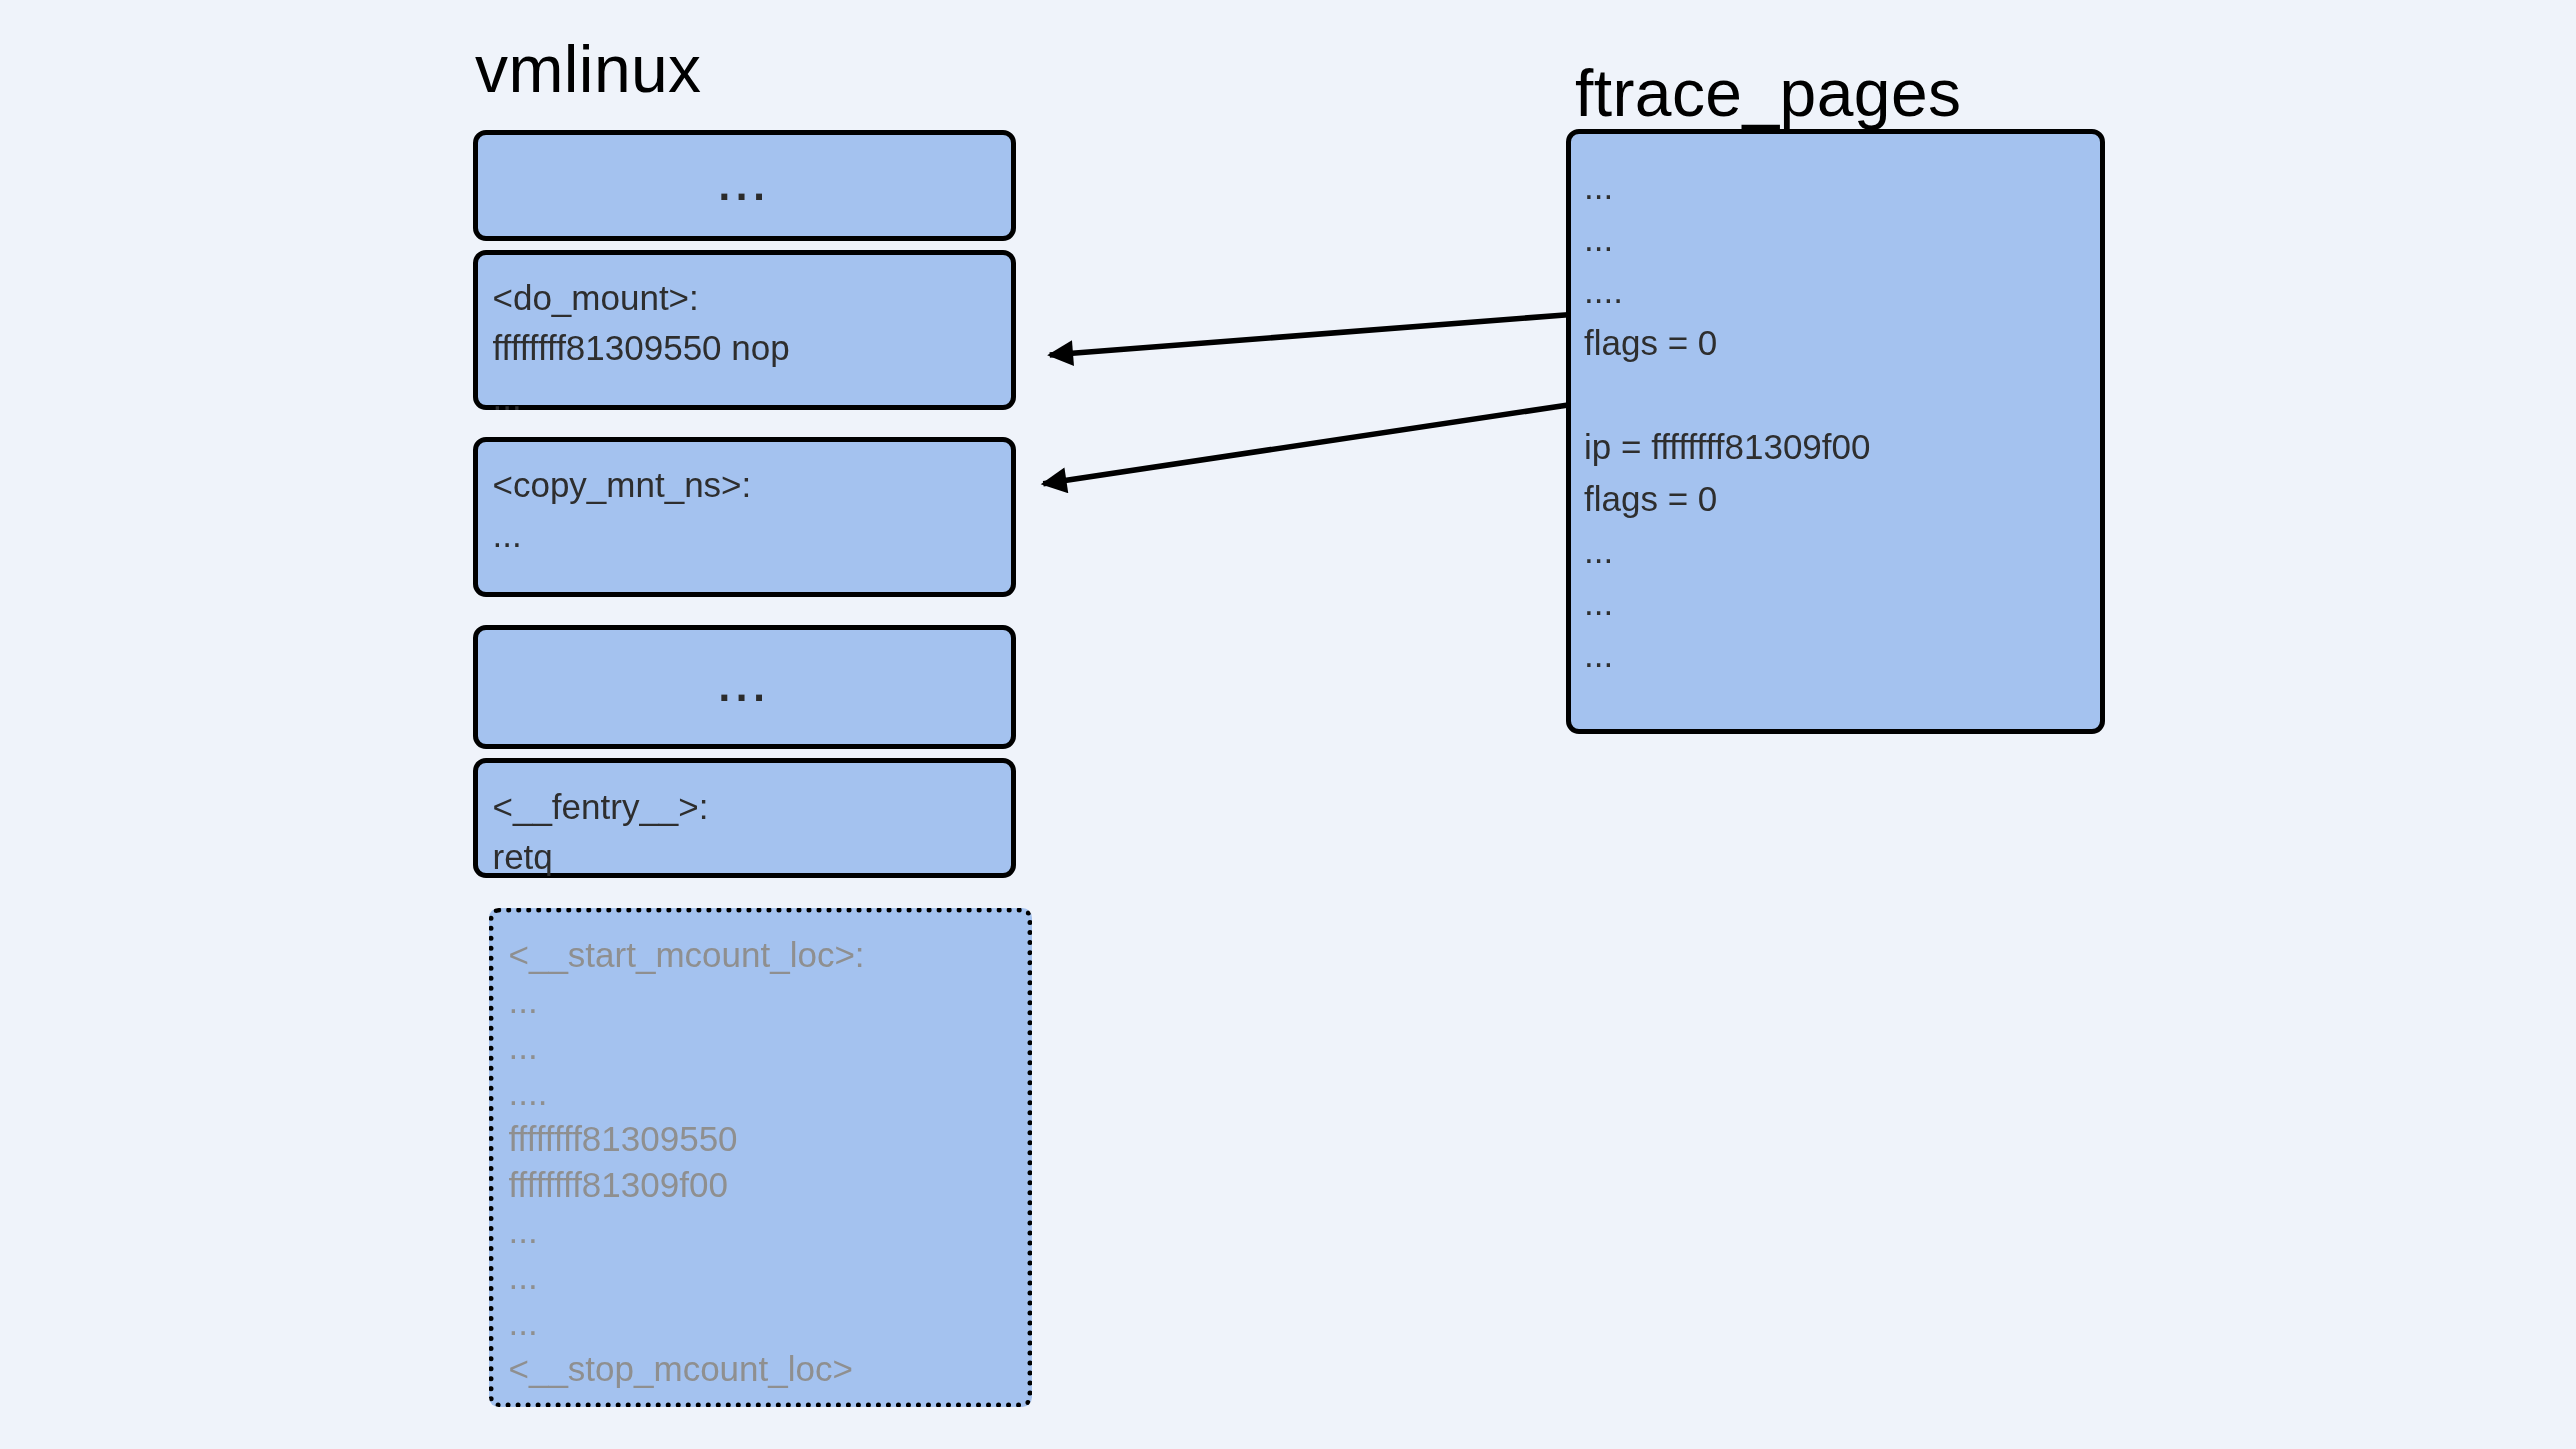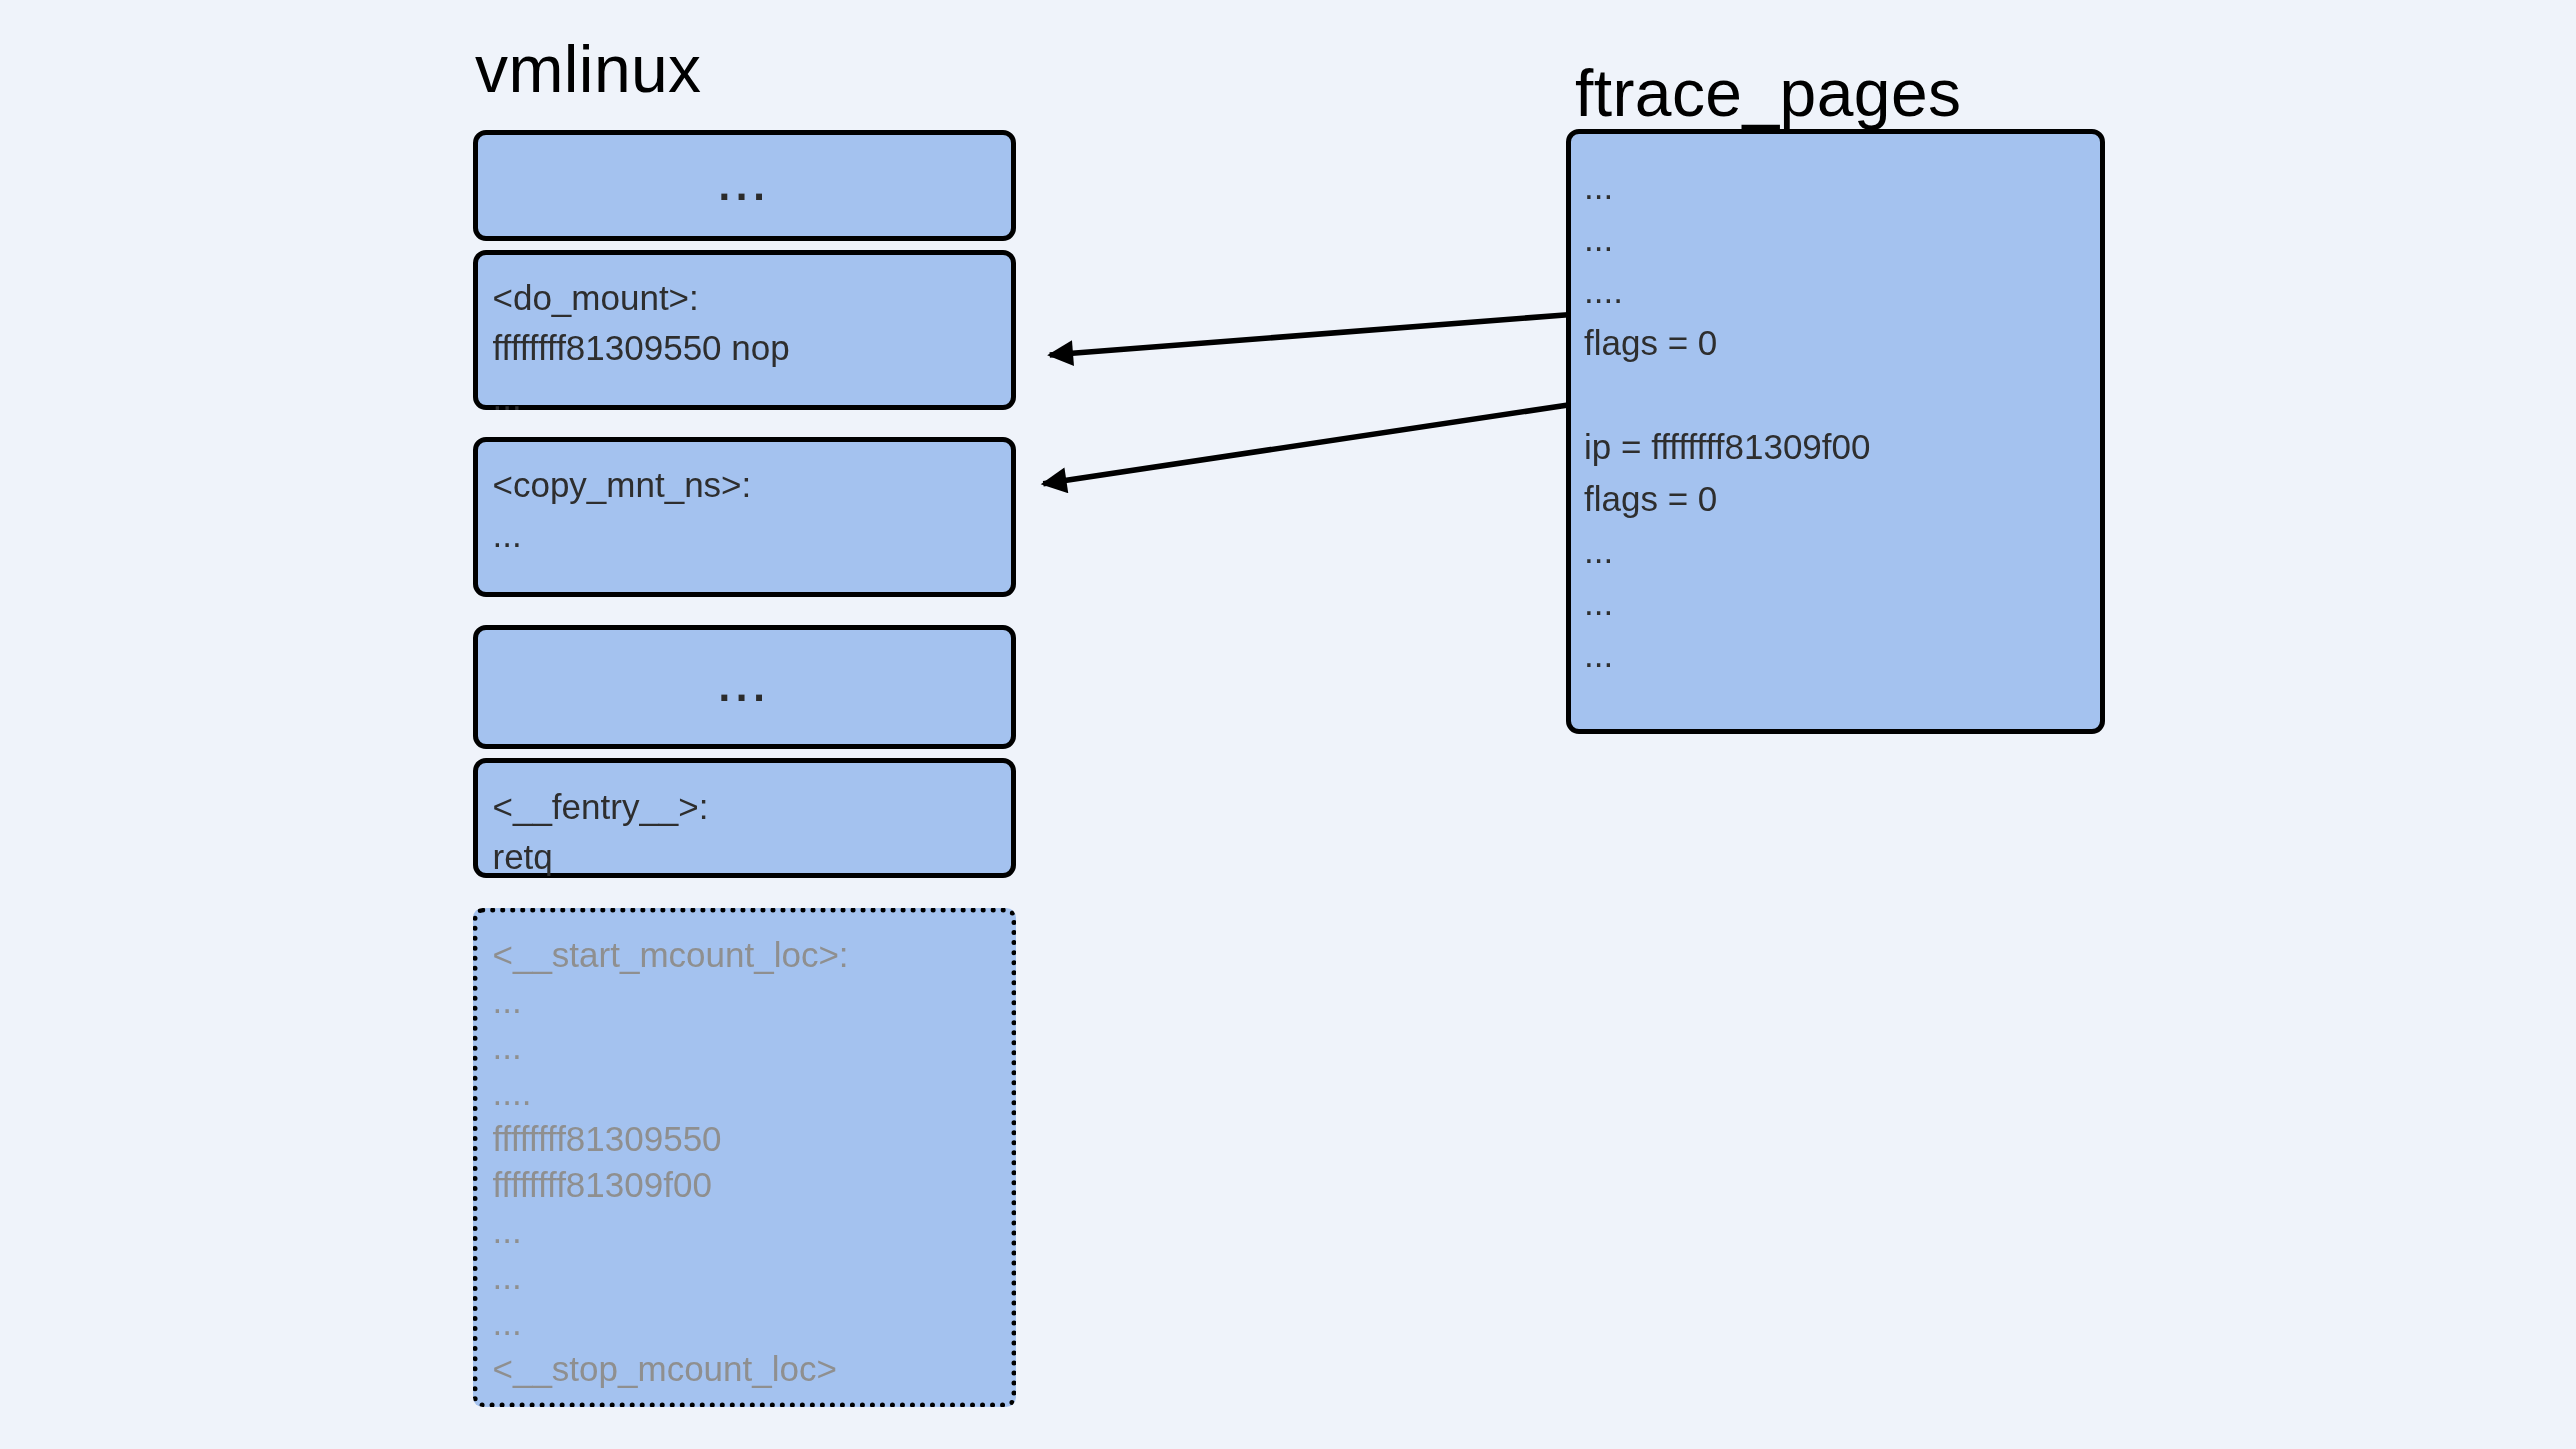--- a/index.html
+++ b/index.html
@@ -65,20 +65,21 @@
     color: #2b2b2b;
   }
 
   #box-mcount-loc {
     top: 908px; height: 499px;
     border: 5.6px dotted #000000;
     border-radius: 9.7px;
     color: #8f8f8f;
     padding: 19.3px 8px 0 14.5px;
     font-size: 35px;
+    margin-left: 16px;
   }
   #box-mcount-loc .line { height: 46px; }
 
   #box-ftrace-pages {
     position: absolute;
     box-sizing: border-box;
     left: 1566px; top: 129px;
     width: 539px; height: 605px;
     background: #a4c2ef;
     border: 5.6px solid #000000;

